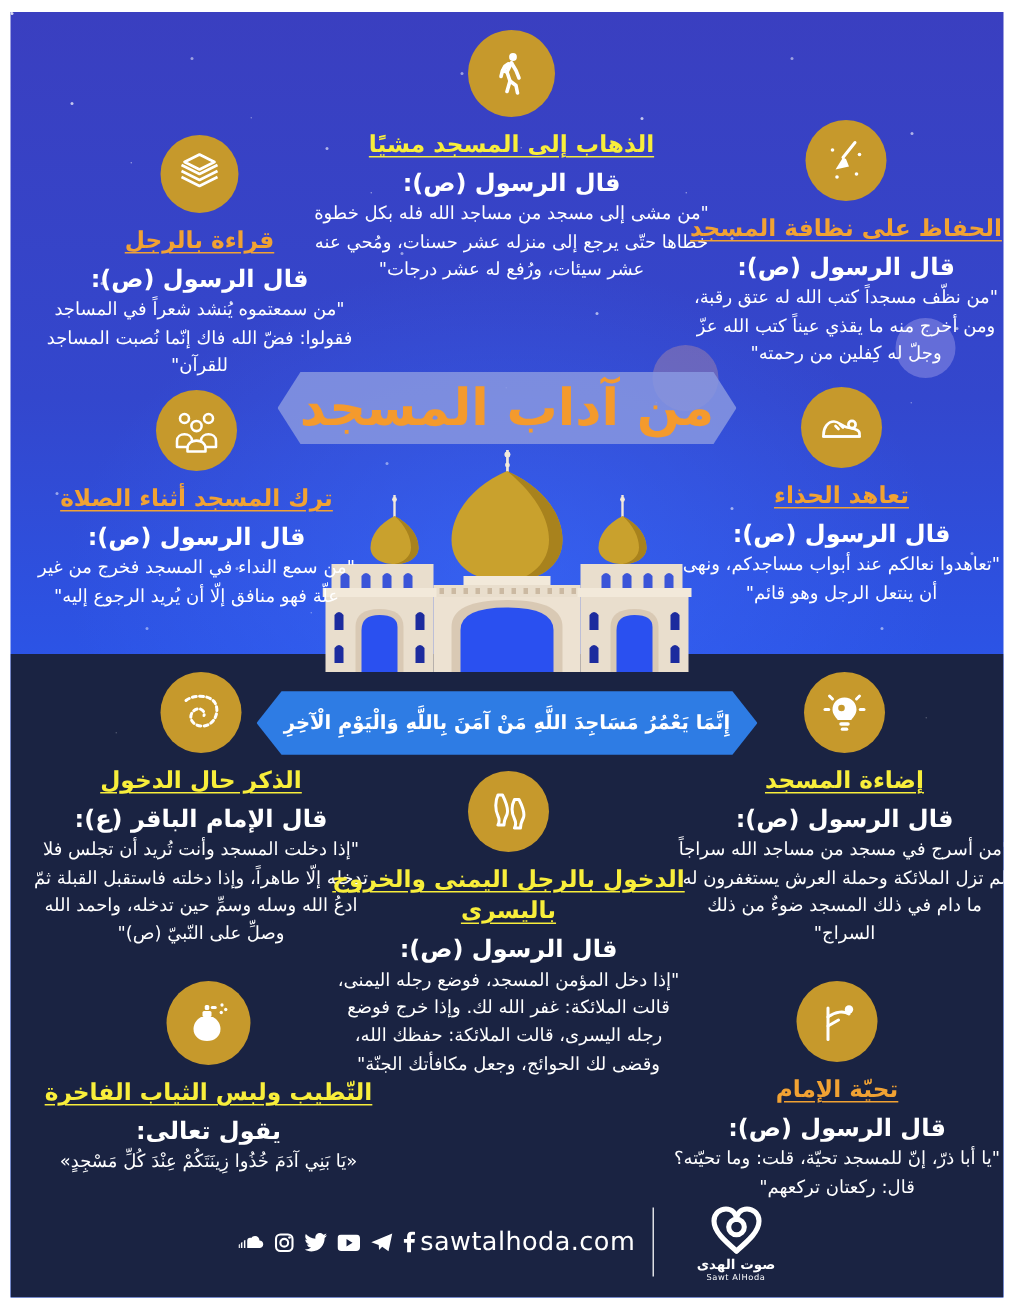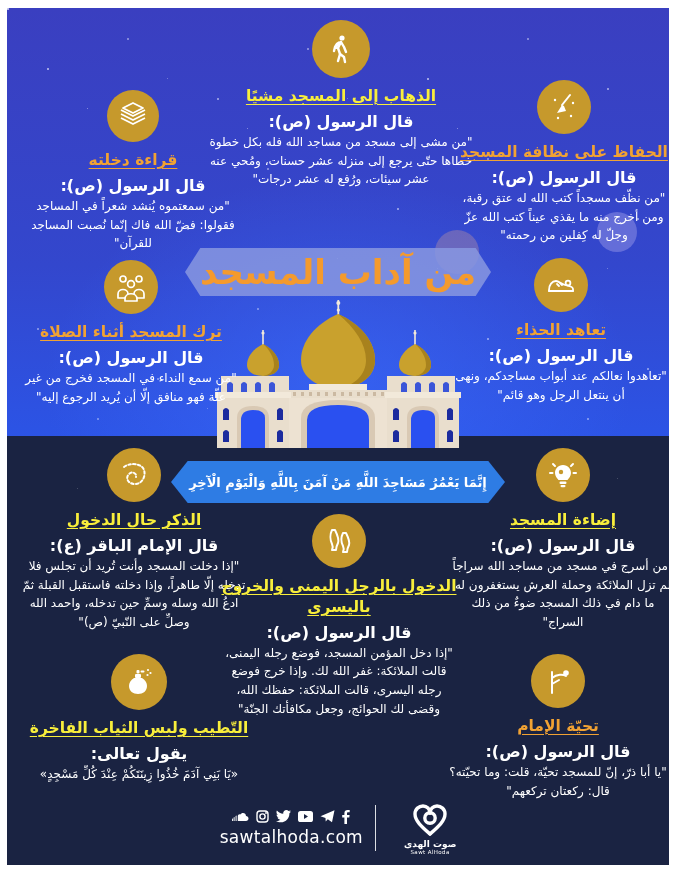--- a/index.html
+++ b/index.html
@@ -69,21 +69,21 @@
     clip-path:polygon(0 50%, 5% 2%, 95% 2%, 100% 50%, 95% 98%, 5% 98%);
     display:flex; align-items:center; justify-content:center; }
   .verse-pill span { color:#ffffff; font-size:13px; font-weight:bold; direction:rtl; white-space:nowrap; }
 
   
   .mosque { position:absolute; left:208px; top:290px; width:248px; height:150px; }
 
   
   .footer { position:absolute; left:0; right:0; bottom:4px; height:66px;
     display:flex; align-items:center; justify-content:center; gap:12px; }
-  .foot-left { display:flex; flex-direction:column; align-items:center; gap:3px; }
+  .foot-left { display:flex; flex-direction:row; align-items:center; gap:3px; }
   .social-row { display:flex; align-items:center; gap:7px; direction:ltr; }
   .social-row svg { display:block; }
   .site { color:#ffffff; font-size:17px; letter-spacing:.3px; }
   .foot-div { width:1px; height:46px; background:rgba(255,255,255,.85); }
   .logo-col { display:flex; flex-direction:column; align-items:center;margin-left:16px; }
   .logo-ar { color:#ffffff; font-size:9px; font-weight:bold; margin-top:1px; }
   .logo-en { color:#ffffff; font-size:5.5px; letter-spacing:.4px; }
 </style>
 </head>
 <body>
@@ -197,21 +197,21 @@
 
     <div class="section s1">
       <div class="circle">
         <svg width="32" height="32" viewBox="0 0 32 32" fill="none" stroke="#fff" stroke-width="1.8" stroke-linejoin="round">
           <path d="M4 10 L16 16 L28 10"></path>
             <path d="M4 14 L16 20 L28 14"></path>
             <path d="M4 18 L16 24 L28 18"></path>
           <path d="M6 8 L16 13 L26 8 L16 3 Z"></path>
         </svg>
       </div>
-      <div class="sec-title t-orange">قراءة دخلته</div>
+      <div class="sec-title t-orange">قراءة بالرجل</div>
       <div class="sec-src">قال الرسول (ص):</div>
       <div class="sec-body">"من سمعتموه يُنشد شعراً في المساجد فقولوا: فضّ الله فاك إنّما نُصبت المساجد للقرآن"</div>
     </div>
 
     <div class="section s2">
       <div class="circle">
         <svg width="32" height="32" viewBox="0 0 32 32" fill="none" stroke="#fff" stroke-width="2" stroke-linecap="round" stroke-linejoin="round">
           <path d="M22 4 L14 14"></path>
           <path d="M14 14 L9 22 L18 20 L16 15 Z" fill="#fff" stroke="none"></path>
           <circle cx="7" cy="9" r="1.2" fill="#fff" stroke="none"></circle>

